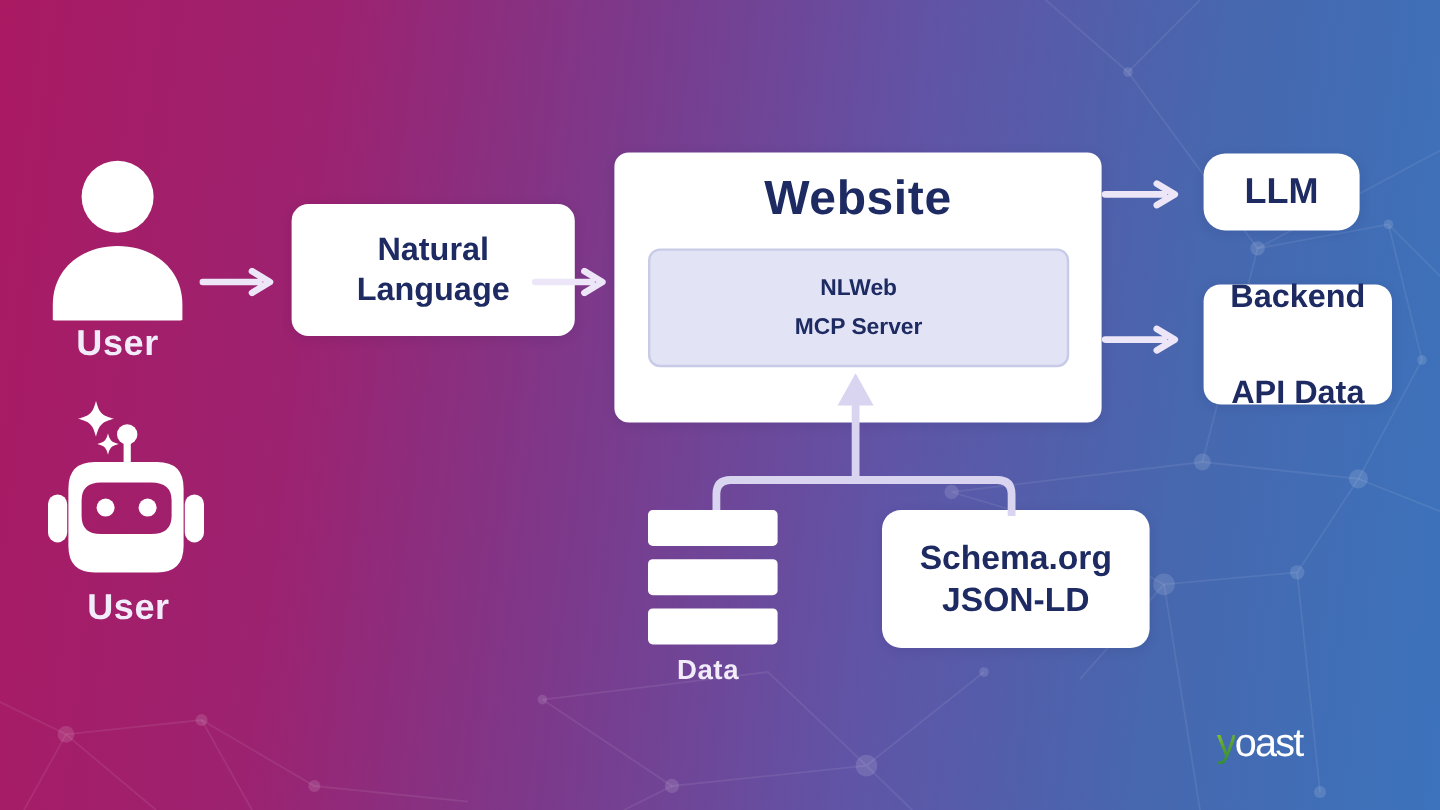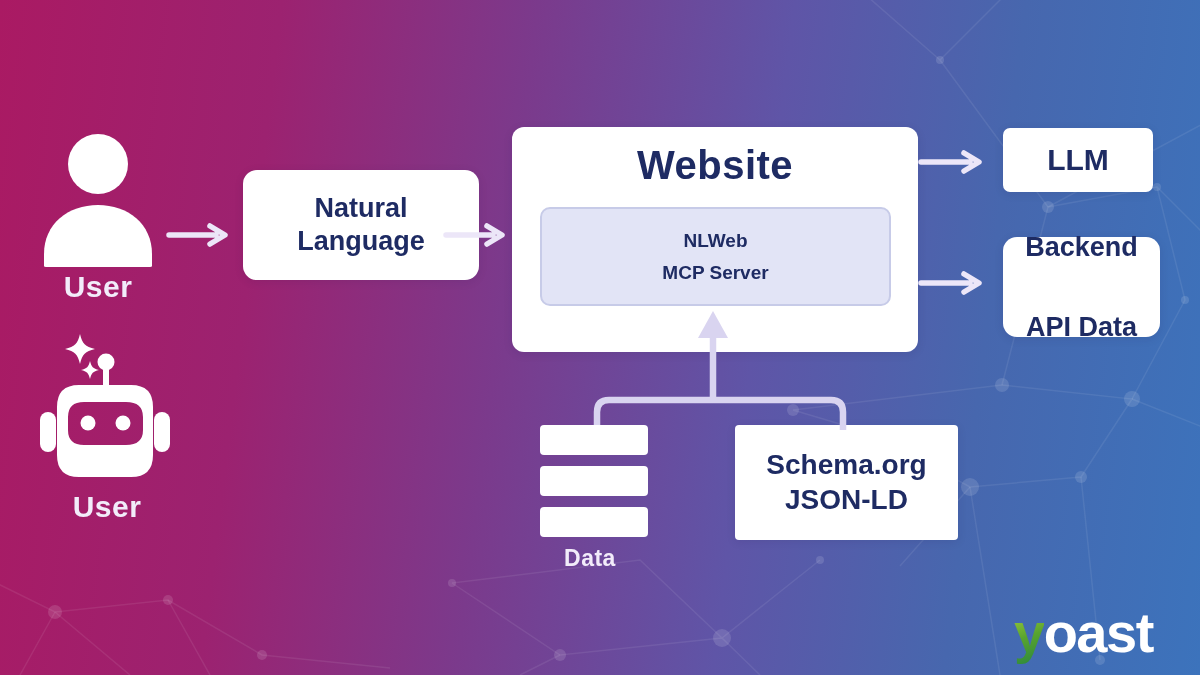--- a/index.html
+++ b/index.html
@@ -3,51 +3,51 @@
 <meta charset="utf-8">
 <style>
   html,body{margin:0;padding:0;}
   #canvas{
     position:relative;width:1200px;height:675px;overflow:hidden;
     background:linear-gradient(97deg,#aa1a63 0%,#9c2270 22%,#7b3a8c 42%,#5f55a7 62%,#4767ae 80%,#3c73bc 100%);
     font-family:"Liberation Sans",sans-serif;
   }
   .net{position:absolute;inset:0;z-index:0;}
   .box{
-    position:absolute;background:#ffffff;border-radius:4px;z-index:4;
+    position:absolute;background:#ffffff;border-radius:16px;z-index:4;
     display:flex;flex-direction:column;align-items:center;justify-content:center;
     color:#1e2b63;font-weight:bold;text-align:center;
     box-shadow:0 2px 10px rgba(30,20,70,0.10);
   }
   .box .ln{line-height:1.22;}
   #nl-box{left:243px;top:170px;width:236px;height:110px;font-size:27px;border-radius:14px;}
   #website-box{left:512px;top:127px;width:406px;height:225px;border-radius:12px;justify-content:flex-start;}
   #website-title{font-size:40px;font-weight:bold;margin-top:16px;letter-spacing:0.5px;}
   #mcp-box{
     position:absolute;left:28px;top:80px;width:347px;height:95px;
     background:#e2e4f6;border:2px solid #c7cbe8;border-radius:10px;
     display:flex;flex-direction:column;align-items:center;justify-content:center;
     font-size:19px;gap:8px;
   }
-  #llm-box{left:1003px;top:128px;width:150px;height:64px;font-size:30px;border-radius:7px;}
+  #llm-box{left:1003px;top:128px;width:130px;height:64px;font-size:30px;border-radius:18px;}
   #backend-box{left:1003px;top:237px;width:157px;height:100px;font-size:27px;border-radius:14px;gap:47px;}
   #schema-box{left:735px;top:425px;width:223px;height:115px;font-size:28px;}
   .icon-label{
     position:absolute;color:#f2ecfa;font-weight:bold;text-align:center;z-index:4;
     font-size:30px;letter-spacing:0.5px;
   }
   #user1-label{left:38px;top:270px;width:120px;}
   #user2-label{left:47px;top:490px;width:120px;}
   #data-label{left:530px;top:545px;width:120px;font-size:23px;}
   .icon-svg{position:absolute;z-index:3;}
   .arrow-svg{position:absolute;z-index:5;}
   
   .data-bar{position:absolute;left:540px;width:108px;height:30px;background:#ffffff;border-radius:4px;z-index:6;}
   
-  #yoast-logo{position:absolute;left:1014px;top:600px;z-index:4;font-weight:bold;font-size:56px;letter-spacing:-1.5px;}
+  #yoast-logo{position:absolute;left:1014px;top:600px;z-index:4;font-weight:normal;font-size:33px;letter-spacing:-1.5px;}
   #yoast-logo .y{
     background:linear-gradient(160deg,#a6d23c 10%,#58a32f 55%,#2f8a3d 95%);
     -webkit-background-clip:text;background-clip:text;color:transparent;
   }
   #yoast-logo .rest{color:#ffffff;}
 </style>
 </head>
 <body>
 
 <div id="canvas">

